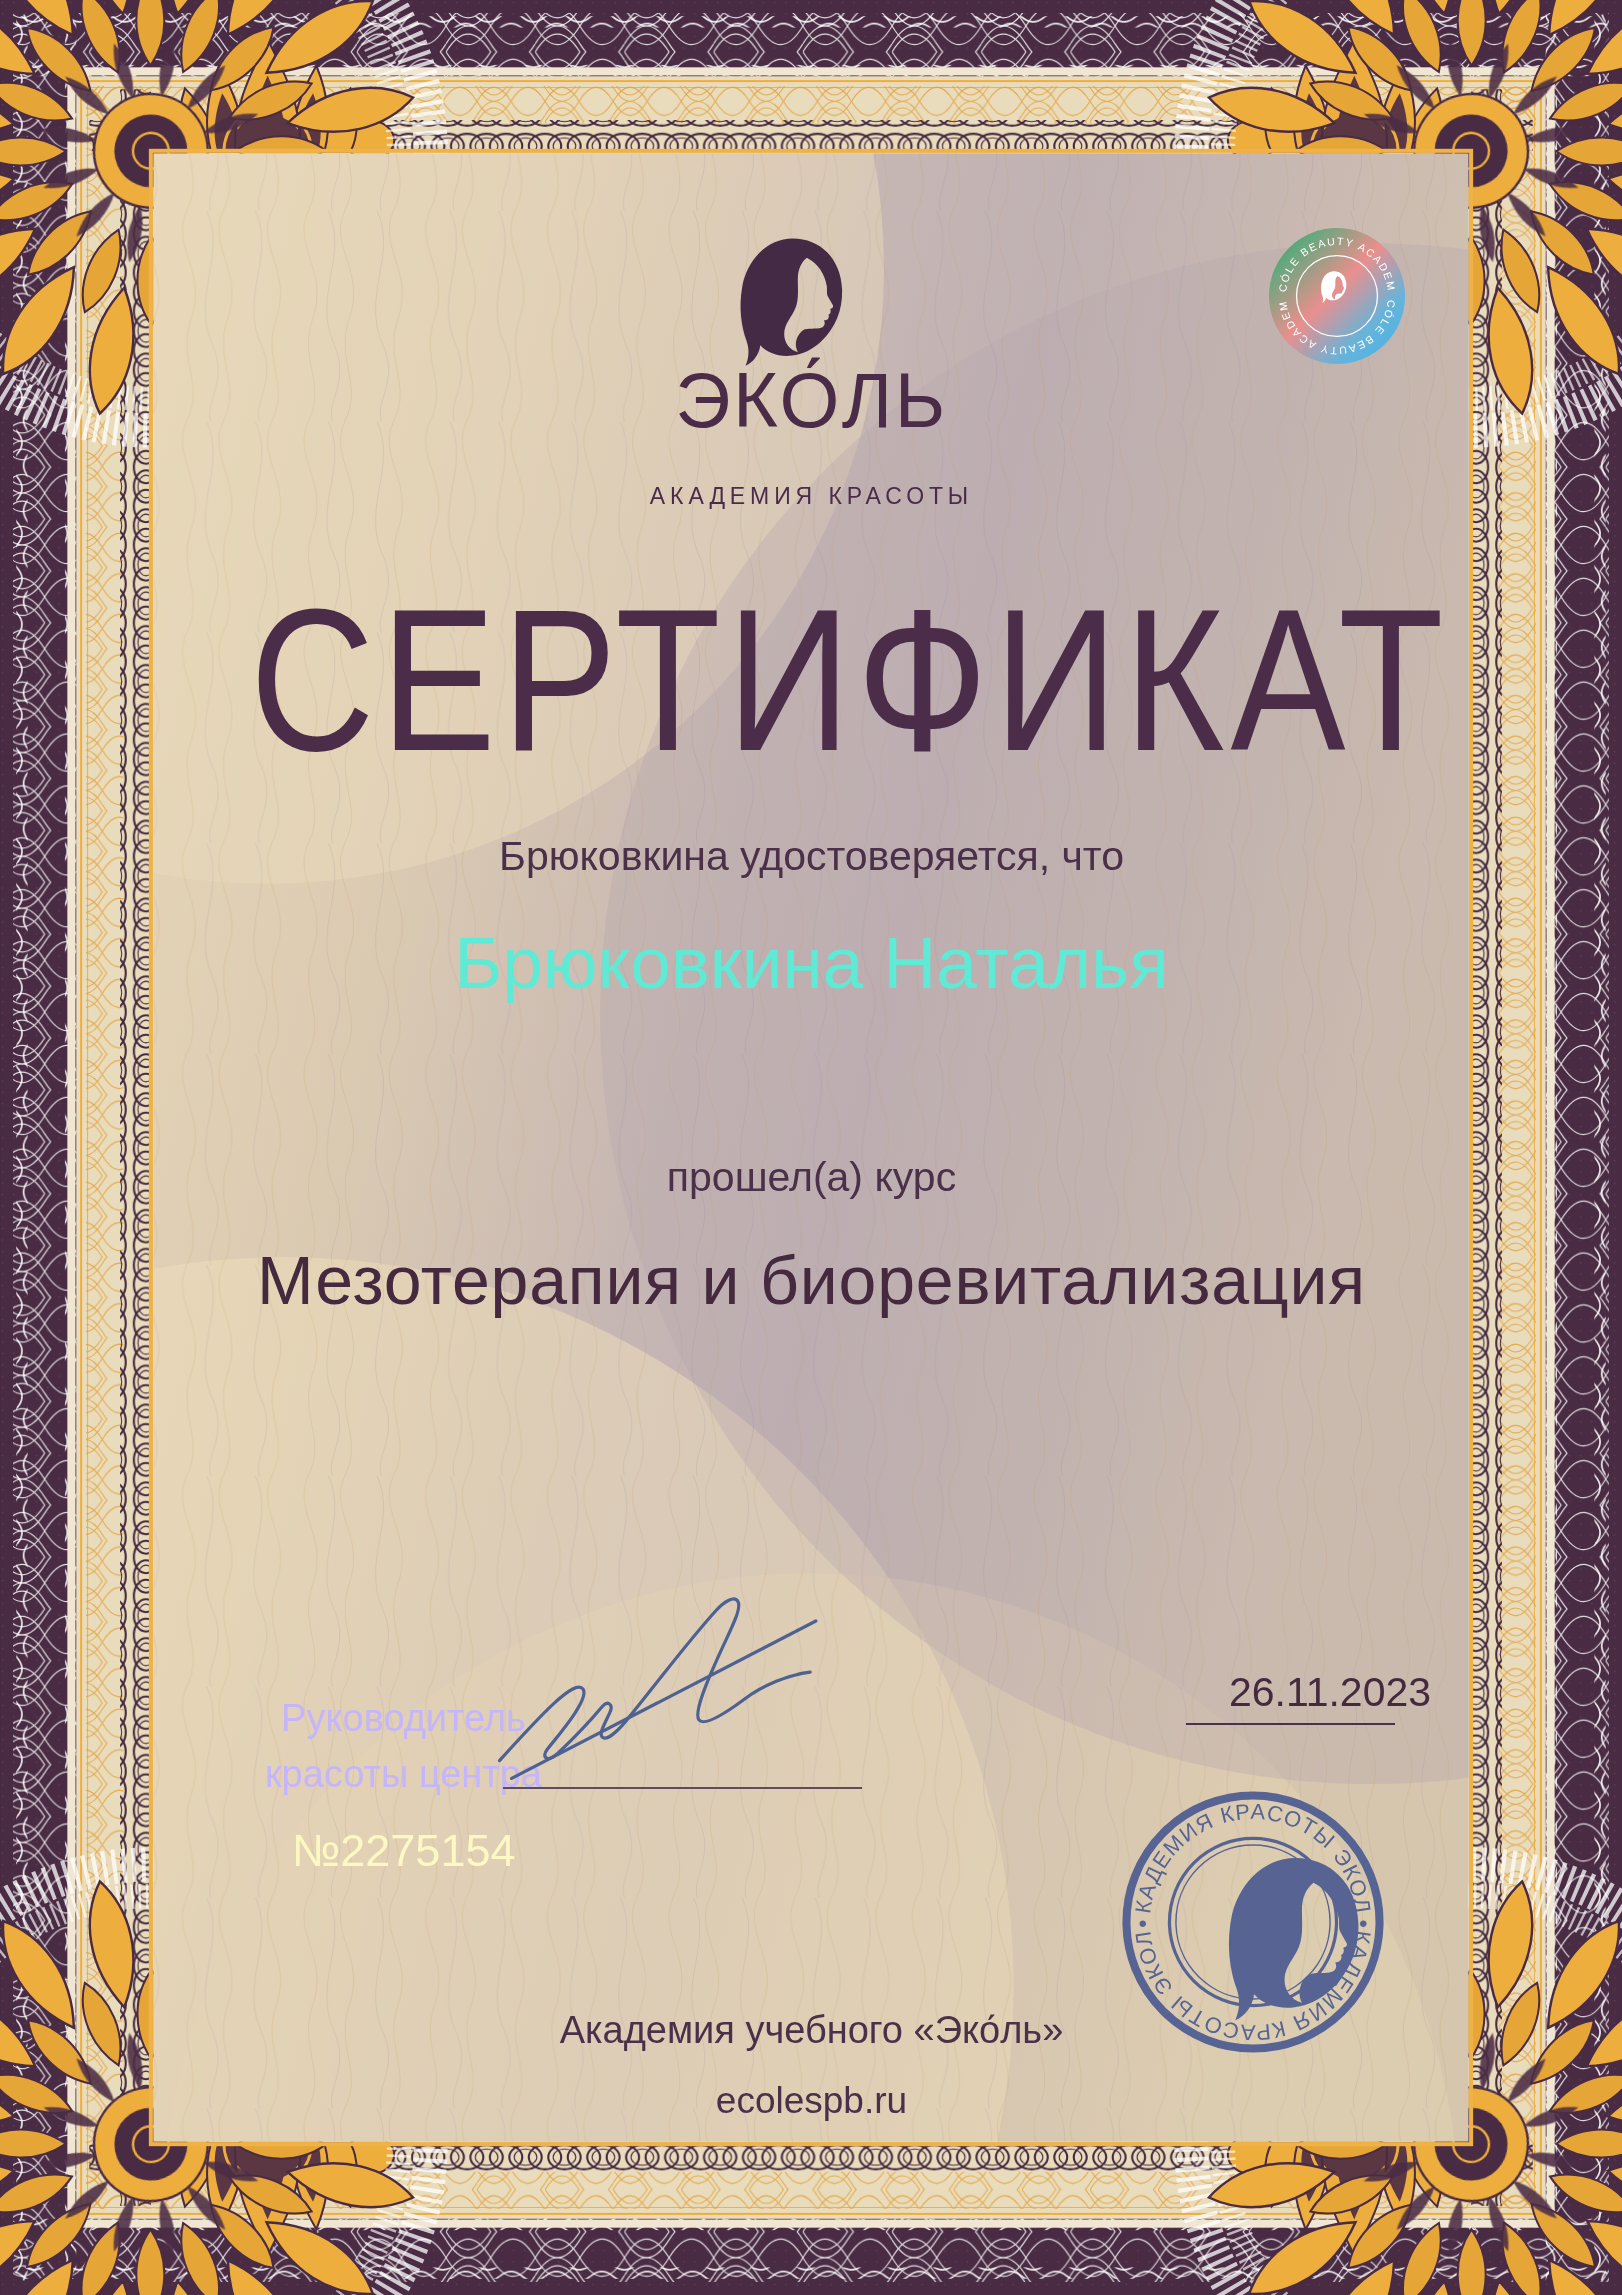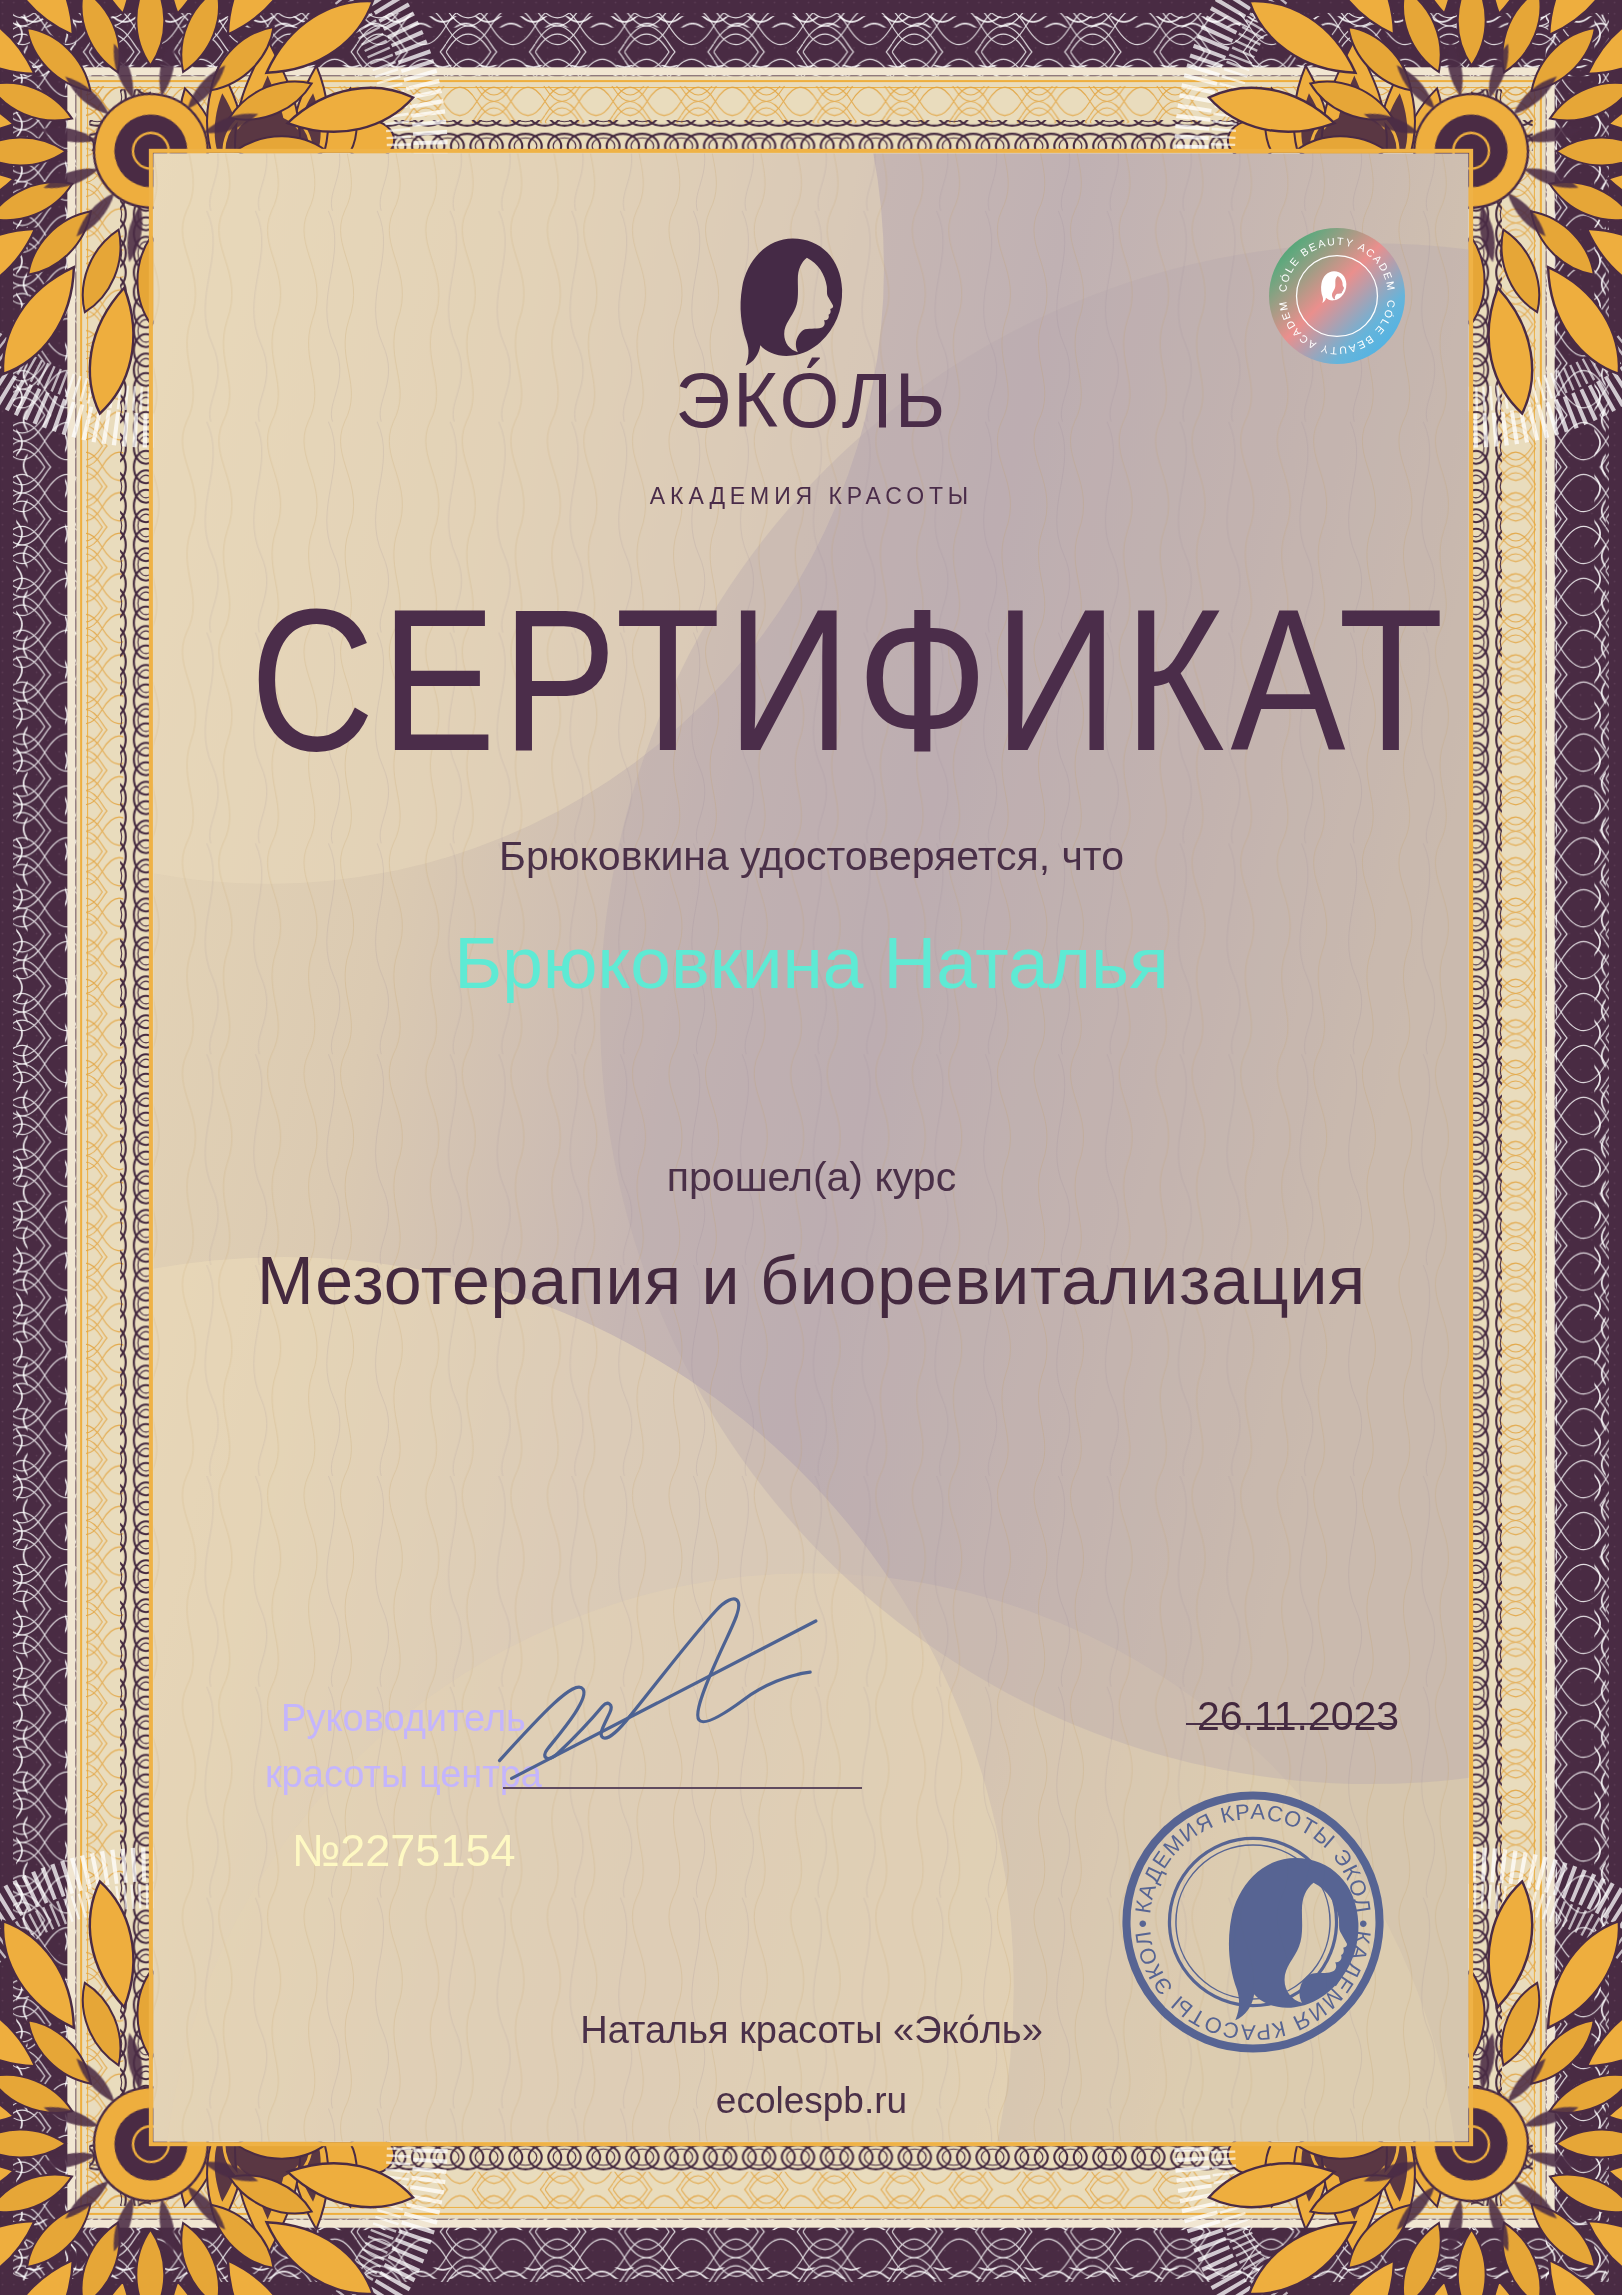--- a/index.html
+++ b/index.html
@@ -26,21 +26,21 @@
   .statement{top:832px;font-size:41px;line-height:1.2;color:#4a3048;}
   .recipient{top:921px;font-size:73px;line-height:1.15;color:#5eead4;}
   .course-intro{top:1153px;font-size:41px;line-height:1.2;color:#4a3048;}
   .course-name{top:1241px;font-size:68px;letter-spacing:0.8px;line-height:1.15;color:#44293f;}
   .sig-label{
     left:233px;top:1690px;width:341px;text-align:center;
     font-size:38px;line-height:1.48;color:#c4b5fd;
   }
   .sig-line{left:503px;top:1787px;width:359px;height:2.4px;background:#5f4a5e;}
   .sig-svg{left:479px;top:1574px;}
-  .date-box{left:1152px;top:1670px;width:292px;text-align:center;font-size:41px;color:#44293f;line-height:1.1;margin-top:24px;}
+  .date-box{left:1184px;top:1670px;width:292px;text-align:center;font-size:41px;color:#44293f;line-height:1.1;}
   .date-line{left:1186px;top:1723px;width:209px;height:2.4px;background:#4a3048;}
   .number{left:292px;top:1826px;font-size:45px;color:#fef9c3;line-height:1.1;}
   .footer-org{top:2010px;font-size:38px;color:#4a3048;line-height:1.1;}
   .footer-site{top:2081px;font-size:37px;color:#4a3048;line-height:1.1;}
   .badge{
     left:1269px;top:228px;width:136px;height:136px;border-radius:50%;
     background:linear-gradient(135deg,#2e9e63 0%,#63a87e 18%,#ea8f8d 47%,#66b4da 74%,#3fb2ec 100%);
   }
   .badge svg{position:absolute;left:0;top:0;}
   .stamp{left:1107px;top:1776px;width:292px;height:292px;opacity:0.92;}
@@ -333,17 +333,17 @@
       <textPath href="#stampArcTop" startOffset="50%" text-anchor="middle">АКАДЕМИЯ КРАСОТЫ ЭКОЛЬ</textPath>
     </text>
     <text font-size="27" letter-spacing="1.5" fill="#4c5c91" font-family="Liberation Sans, sans-serif">
       <textPath href="#stampArcBot" startOffset="50%" text-anchor="middle">АКАДЕМИЯ КРАСОТЫ ЭКОЛЬ</textPath>
     </text>
     <text x="44" y="192" font-size="30" fill="#4c5c91" text-anchor="middle">•</text>
     <text x="316" y="192" font-size="30" fill="#4c5c91" text-anchor="middle">•</text>
     <use href="#head" transform="translate(118,94) scale(0.62)" fill="#4c5c91"></use>
   </svg>
 
-  <div class="abs ctr footer-org">Наталья красоты «Эко́ль»</div>
+  <div class="abs ctr footer-org">Академия учебного «Эко́ль»</div>
   <div class="abs ctr footer-site">ecolespb.ru</div>
 
 </div>
 
 
 </body></html>

